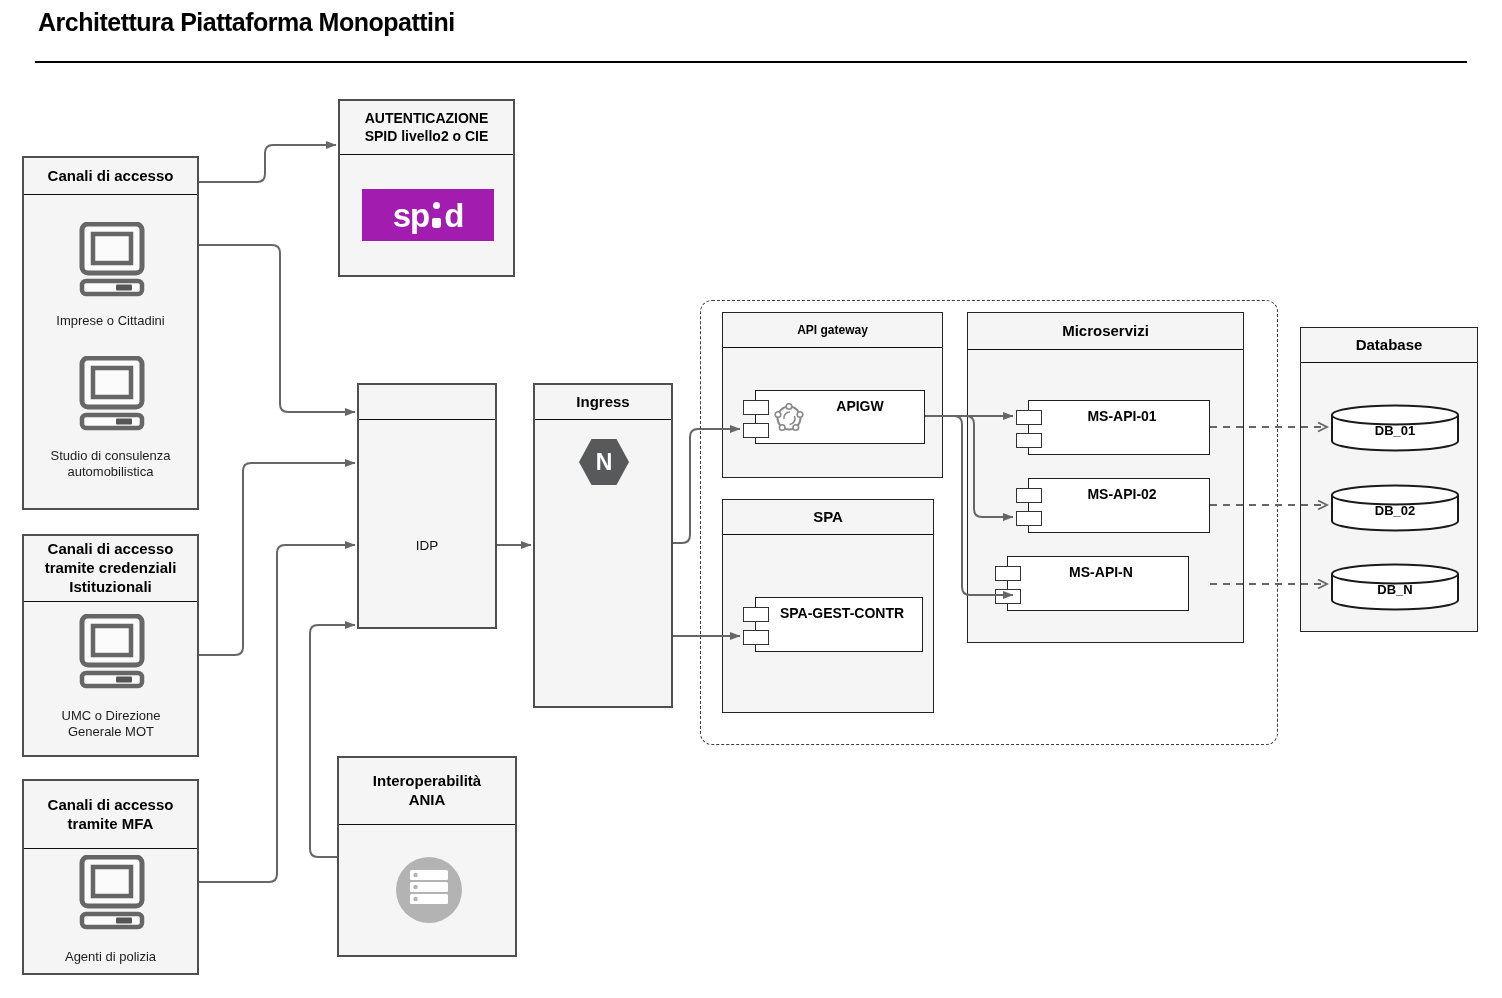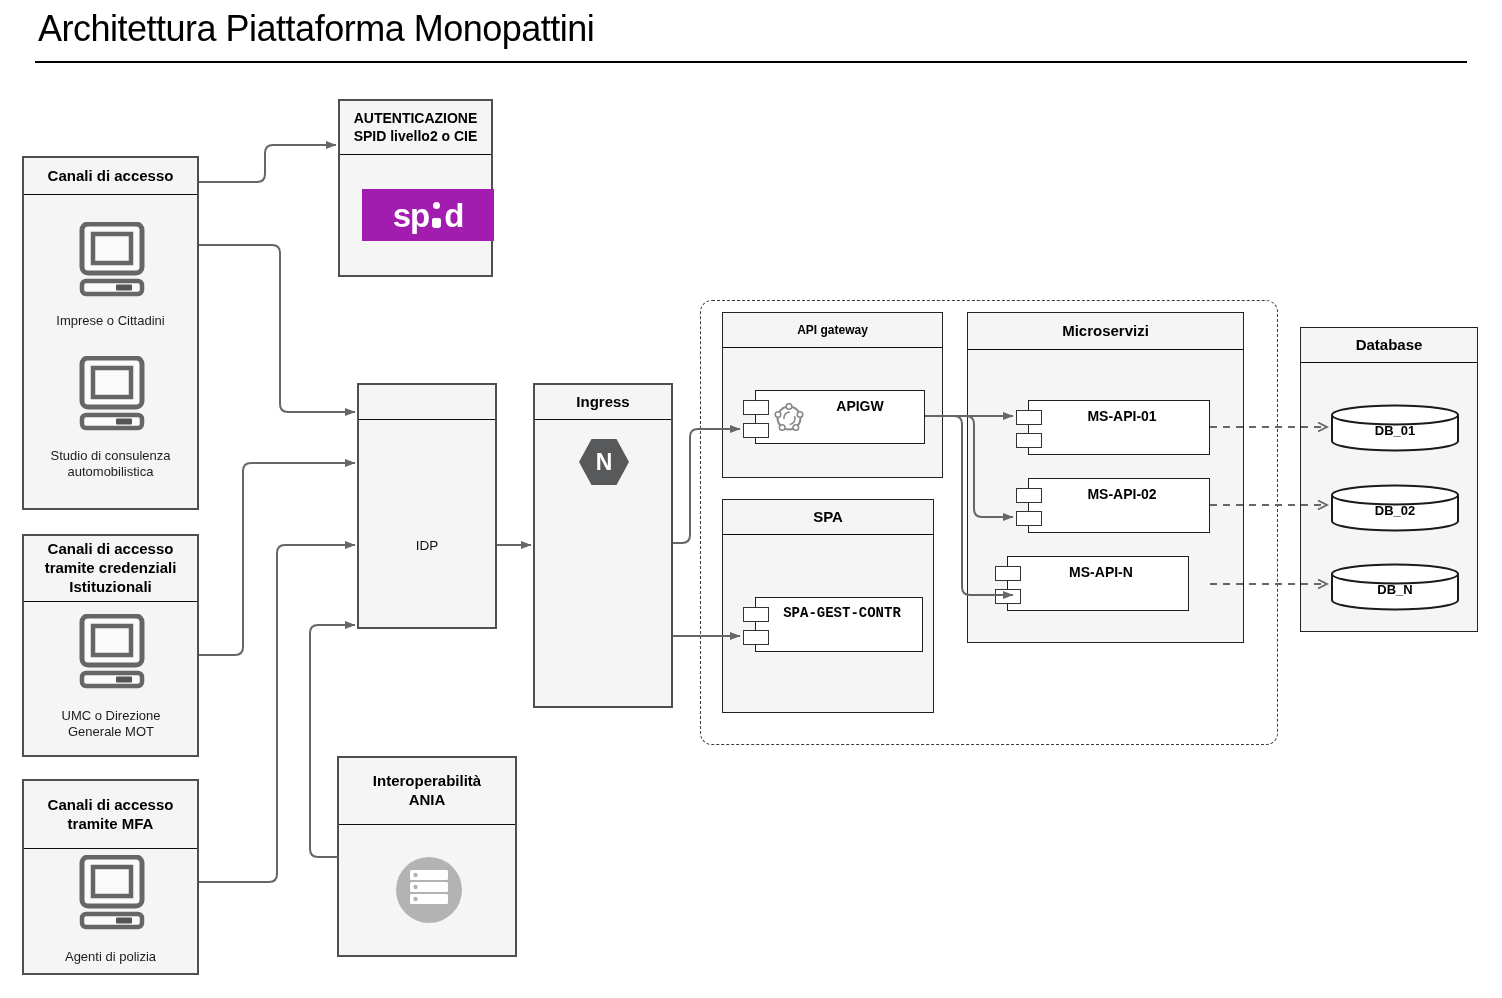--- a/index.html
+++ b/index.html
@@ -1,19 +1,19 @@
 <!DOCTYPE html>
 <html><head>
 <meta charset="utf-8">
 <style>
   html,body{margin:0;padding:0;background:#fff;}
   body{font-family:"Liberation Sans","DejaVu Sans",sans-serif;color:#000;}
   .canvas{position:relative;width:1502px;height:998px;background:#fff;overflow:hidden;}
 
-  .title{position:absolute;left:38px;top:8px;font-size:36px;font-weight:normal;letter-spacing:-0.5px;white-space:nowrap;}
+  .title{position:absolute;left:38px;top:8px;font-size:25px;font-weight:bold;letter-spacing:-0.5px;white-space:nowrap;}
   .title-rule{position:absolute;left:35px;top:61px;width:1432px;border-top:2.5px solid #000;}
 
   .panel{position:absolute;background:#f5f5f5;border:2px solid #4f4f4f;box-sizing:border-box;}
   .panel.thin{border:1.6px solid #242424;}
   .panel-header{display:flex;align-items:center;justify-content:center;text-align:center;
     font-weight:bold;font-size:15px;line-height:1.25;border-bottom:1.6px solid #0d0d0d;box-sizing:border-box;}
   .hdr-inner{display:block;margin:0 auto;}
 
   .devlabel{position:absolute;left:6px;right:6px;text-align:center;font-size:13px;line-height:1.25;color:#1c1c1c;}
   .idp-label{position:absolute;left:0;right:0;text-align:center;font-size:13.5px;color:#111;}
@@ -90,21 +90,21 @@
     </div>
     <svg class="icon-abs" style="left:48px;top:74px;" width="80" height="76" viewBox="0 0 80 76">
       <rect x="10" y="2" width="60" height="49" rx="6" fill="#fbfbfb" stroke="#666" stroke-width="5"></rect>
       <rect x="21" y="12" width="38" height="29" fill="#fbfbfb" stroke="#666" stroke-width="4.5"></rect>
       <rect x="10" y="59" width="60" height="13" rx="4" fill="#fbfbfb" stroke="#666" stroke-width="4.5"></rect>
       <rect x="44" y="62.5" width="16" height="6" rx="1" fill="#555"></rect>
     </svg>
     <div class="devlabel" style="top:168px;">Agenti di polizia</div>
   </div>
 
-  <div class="panel" style="left:338px;top:99px;width:155px;height:178px;">
+  <div class="panel" style="left:338px;top:99px;width:177px;height:178px;">
     <div class="panel-header" style="height:54px;font-size:14px;">
       <span class="hdr-inner" style="width:158px;">AUTENTICAZIONE SPID livello2 o CIE</span>
     </div>
     <div class="spid-box" style="left:22px;top:88px;width:132px;height:52px;">
       <span class="spid-txt">sp</span>
         <span class="spid-glyph"></span>
         <span class="spid-txt">d</span>
     </div>
   </div>
 
@@ -144,21 +144,21 @@
       <circle cx="4" cy="11.5" r="2.8" fill="#fff" stroke="#8a8a8a" stroke-width="1.6"></circle>
     </svg>
     <div class="c-label" style="left:48px;">APIGW</div>
   </div>
 
   <div class="panel thin" style="left:722px;top:499px;width:212px;height:214px;">
     <div class="panel-header" style="height:35px;">
       <span class="hdr-inner">SPA</span>
     </div>
   </div>
-  <div class="component" style="left:755px;top:597px;width:168px;height:55px;font-family:Liberation Mono, monospace;">
+  <div class="component" style="left:755px;top:597px;width:168px;height:55px;">
     <div class="port p1"></div>
     <div class="port p2"></div>
     <div class="c-label">SPA-GEST-CONTR</div>
   </div>
 
   <div class="panel thin" style="left:967px;top:312px;width:277px;height:331px;">
     <div class="panel-header" style="height:37px;">
       <span class="hdr-inner">Microservizi</span>
     </div>
   </div>

